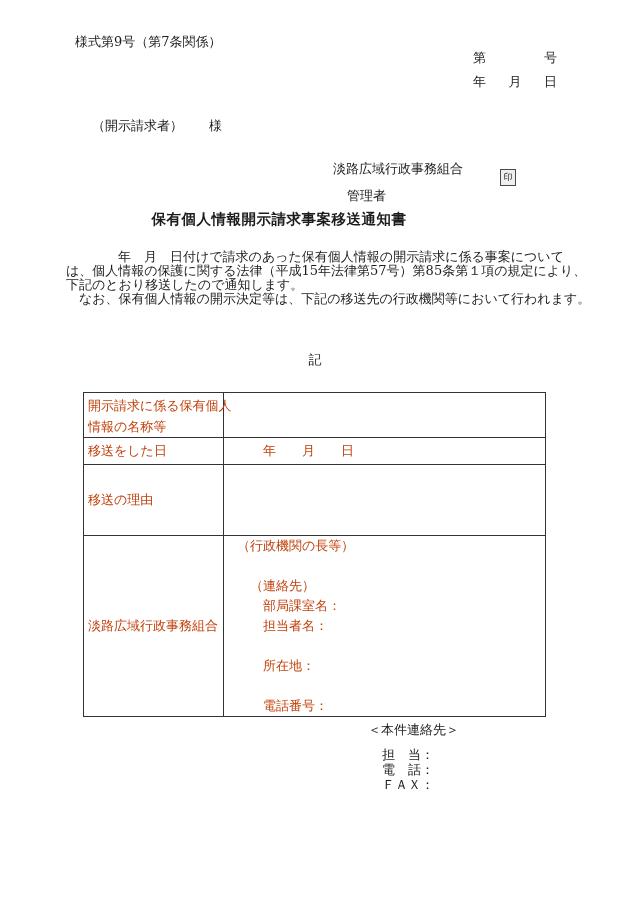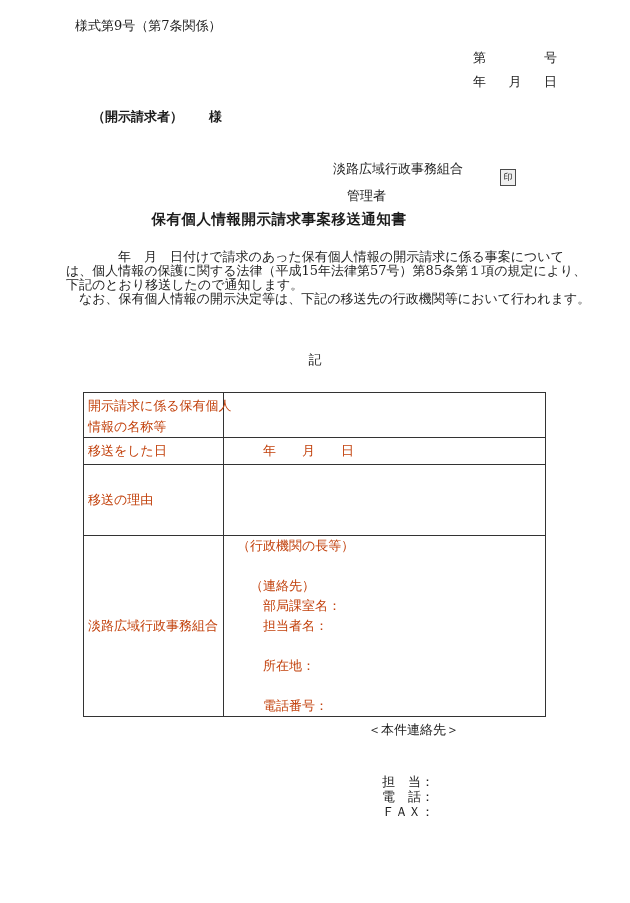--- a/index.html
+++ b/index.html
@@ -12,27 +12,27 @@
     width: 630px;
     height: 903px;
     background: #ffffff;
     color: #1c1c1c;
     font-family: "DejaVu Serif", "Liberation Serif", serif;
     font-size: 13px;
     overflow: hidden;
   }
   .abs { position: absolute; white-space: pre; line-height: 1.3; }
 
-  .form-number { left: 75px; top: 18px; text-align: right; }
+  .form-number { left: 75px; top: 34px; text-align: right; }
 
   .right-block { left: 473px; width: 84px; display: flex; justify-content: space-between; }
   .doc-number  { top: 50px; }
   .doc-date    { top: 74px; }
 
-  .addressee { left: 92px; top: 109px; font-weight: bold; }
+  .addressee { left: 92px; top: 118px; }
 
   .sender-org   { left: 333px; top: 161px; }
   .sender-title { left: 347px; top: 172px; margin-top: 16px; }
 
   .seal {
     left: 500px; top: 169px;
     width: 14px; height: 15px;
     border: 1px solid #4a4a4a;
     background: #efefef;
     font-size: 9px; line-height: 14px;
@@ -79,21 +79,21 @@
   }
   tr.row-name  { height: 42px; }
   tr.row-date  { height: 27px; }
   tr.row-reason{ height: 71px; margin-top: 12px; }
   tr.row-dest  { height: 179px; }
   tr.row-name th { vertical-align: top; padding-top: 2px; line-height: 21px; }
   tr.row-date td.val { padding-left: 13px; }
   tr.row-dest td.val { padding-left: 13px; line-height: 20px; }
 
   .contact-heading { left: 368px; top: 722px; }
-  .contact-lines   { left: 382px; top: 774px; line-height: 15px; }
+  .contact-lines   { left: 382px; top: 747px; line-height: 15px; }
 </style>
 </head>
 <body>
 
 <div class="page">
 
   <div class="abs form-number">様式第9号（第7条関係）</div>
 
   <div class="abs right-block doc-number">
     <span>第</span>

